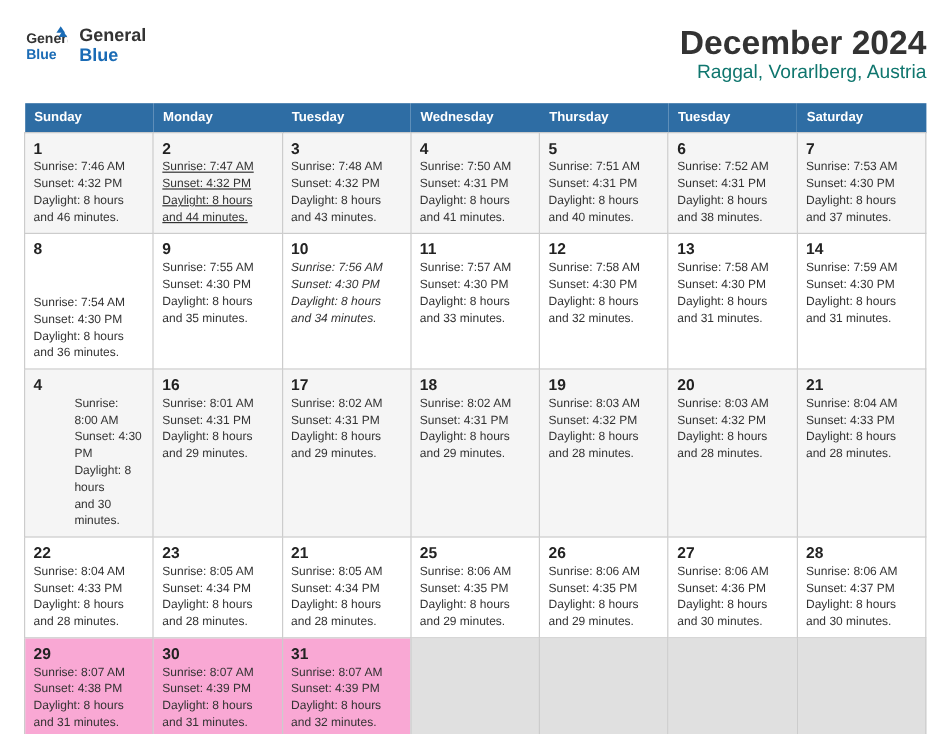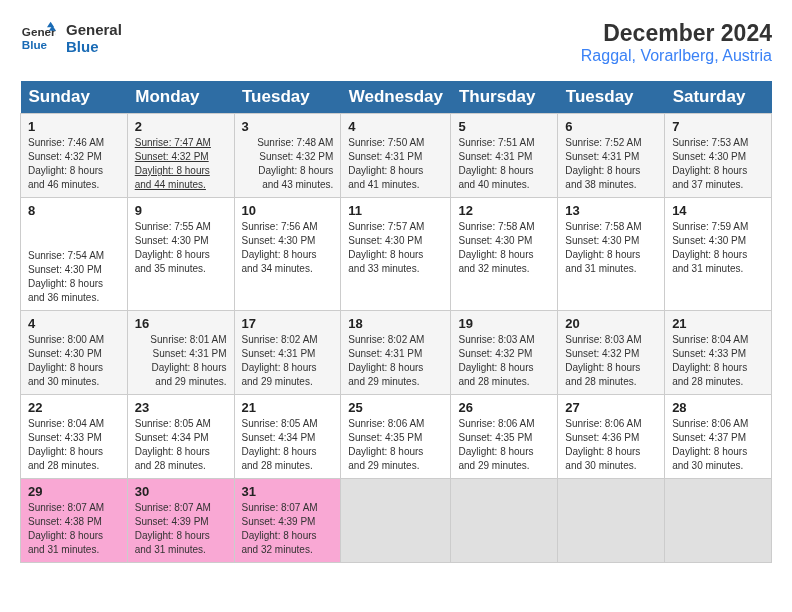--- a/index.html
+++ b/index.html
@@ -20,40 +20,40 @@
       display: flex;
       align-items: center;
       gap: 6px;
     }
     .logo-icon {
       width: 36px;
       height: 36px;
     }
     .title-block { text-align: right; }
     .title-block h1 {
-      font-size: 23px;
+      font-size: 28px;
       font-weight: bold;
       color: #333;
     }
     .title-block h2 {
       font-size: 16px;
-      color: #3b82f6;
+      color: #0f766e;
       font-weight: normal;
     }
     table {
       width: 100%;
       border-collapse: collapse;
       font-size: 11px;
     }
     thead tr th {
       background: #2e6da4;
       color: #fff;
       text-align: left;
       padding: 6px 8px;
-      font-size: 17px;
+      font-size: 11px;
       font-weight: bold;
     }
     tbody tr td {
       border: 1px solid #ccc;
       vertical-align: top;
       padding: 5px 7px;
       width: 107px;
       height: 80px;
       background: #fff;
     }
@@ -119,21 +119,21 @@
         </td>
         <td>
           <span class="day-num">2</span>
           <div class="day-info" style="white-space: pre-line; text-decoration: underline;">Sunrise: 7:47 AM
 Sunset: 4:32 PM
 Daylight: 8 hours
 and 44 minutes.</div>
         </td>
         <td>
           <span class="day-num">3</span>
-          <div class="day-info" style="white-space: pre-line; text-align: right;">Sunrise: 7:48 AM
+          <div class="day-info" style="white-space: pre-line;">Sunrise: 7:48 AM
 Sunset: 4:32 PM
 Daylight: 8 hours
 and 43 minutes.</div>
         </td>
         <td>
           <span class="day-num">4</span>
           <div class="day-info" style="white-space: pre-line;">Sunrise: 7:50 AM
 Sunset: 4:31 PM
 Daylight: 8 hours
 and 41 minutes.</div>
@@ -170,21 +170,21 @@
         </td>
         <td>
           <span class="day-num">9</span>
           <div class="day-info" style="white-space: pre-line;">Sunrise: 7:55 AM
 Sunset: 4:30 PM
 Daylight: 8 hours
 and 35 minutes.</div>
         </td>
         <td>
           <span class="day-num">10</span>
-          <div class="day-info" style="white-space: pre-line;">Sunrise: 7:56 AM
+          <div class="day-info" style="white-space: pre-line; font-style: italic;">Sunrise: 7:56 AM
 Sunset: 4:30 PM
 Daylight: 8 hours
 and 34 minutes.</div>
         </td>
         <td>
           <span class="day-num">11</span>
           <div class="day-info" style="white-space: pre-line;">Sunrise: 7:57 AM
 Sunset: 4:30 PM
 Daylight: 8 hours
 and 33 minutes.</div>
@@ -207,28 +207,28 @@
           <span class="day-num">14</span>
           <div class="day-info" style="white-space: pre-line;">Sunrise: 7:59 AM
 Sunset: 4:30 PM
 Daylight: 8 hours
 and 31 minutes.</div>
         </td>
       </tr>
       <tr>
         <td>
           <span class="day-num">4</span>
-          <div class="day-info" style="white-space: pre-line;">Sunrise: 8:00 AM
+          <div class="day-info" style="white-space: pre-line; margin-left: 34px;">Sunrise: 8:00 AM
 Sunset: 4:30 PM
 Daylight: 8 hours
 and 30 minutes.</div>
         </td>
         <td>
           <span class="day-num">16</span>
-          <div class="day-info" style="white-space: pre-line; text-align: right;">Sunrise: 8:01 AM
+          <div class="day-info" style="white-space: pre-line;">Sunrise: 8:01 AM
 Sunset: 4:31 PM
 Daylight: 8 hours
 and 29 minutes.</div>
         </td>
         <td>
           <span class="day-num">17</span>
           <div class="day-info" style="white-space: pre-line;">Sunrise: 8:02 AM
 Sunset: 4:31 PM
 Daylight: 8 hours
 and 29 minutes.</div>

